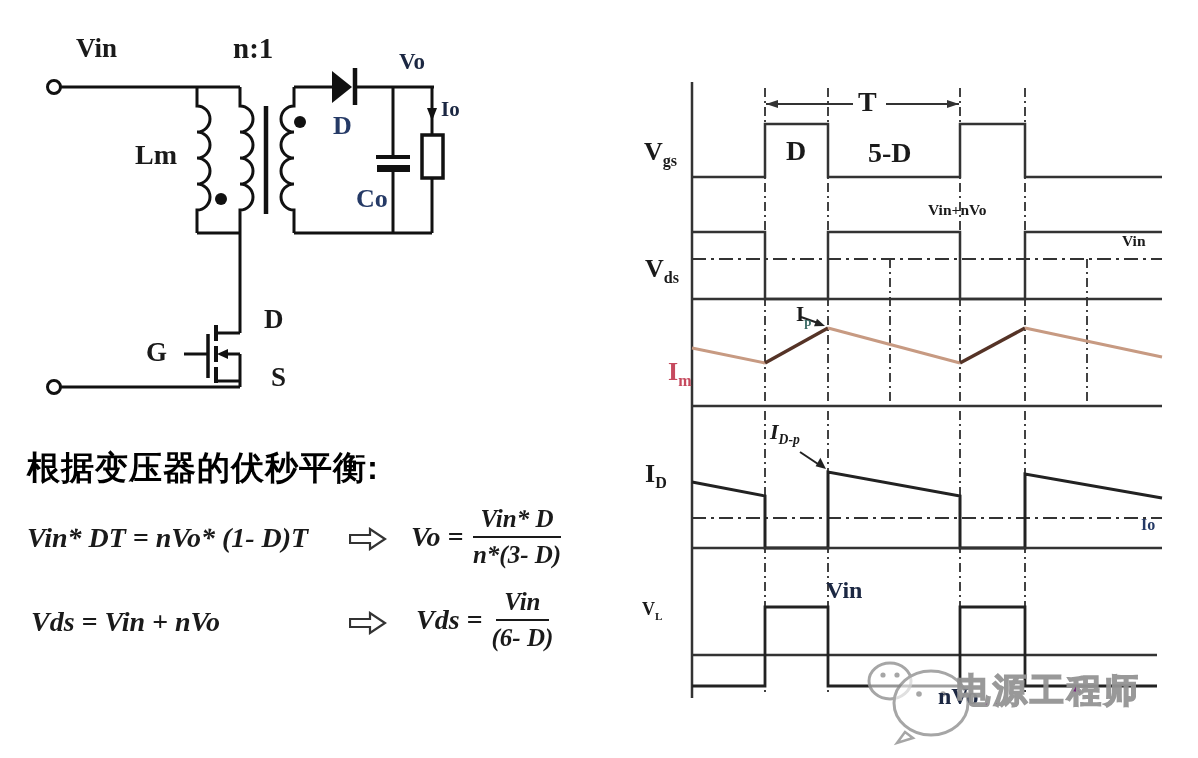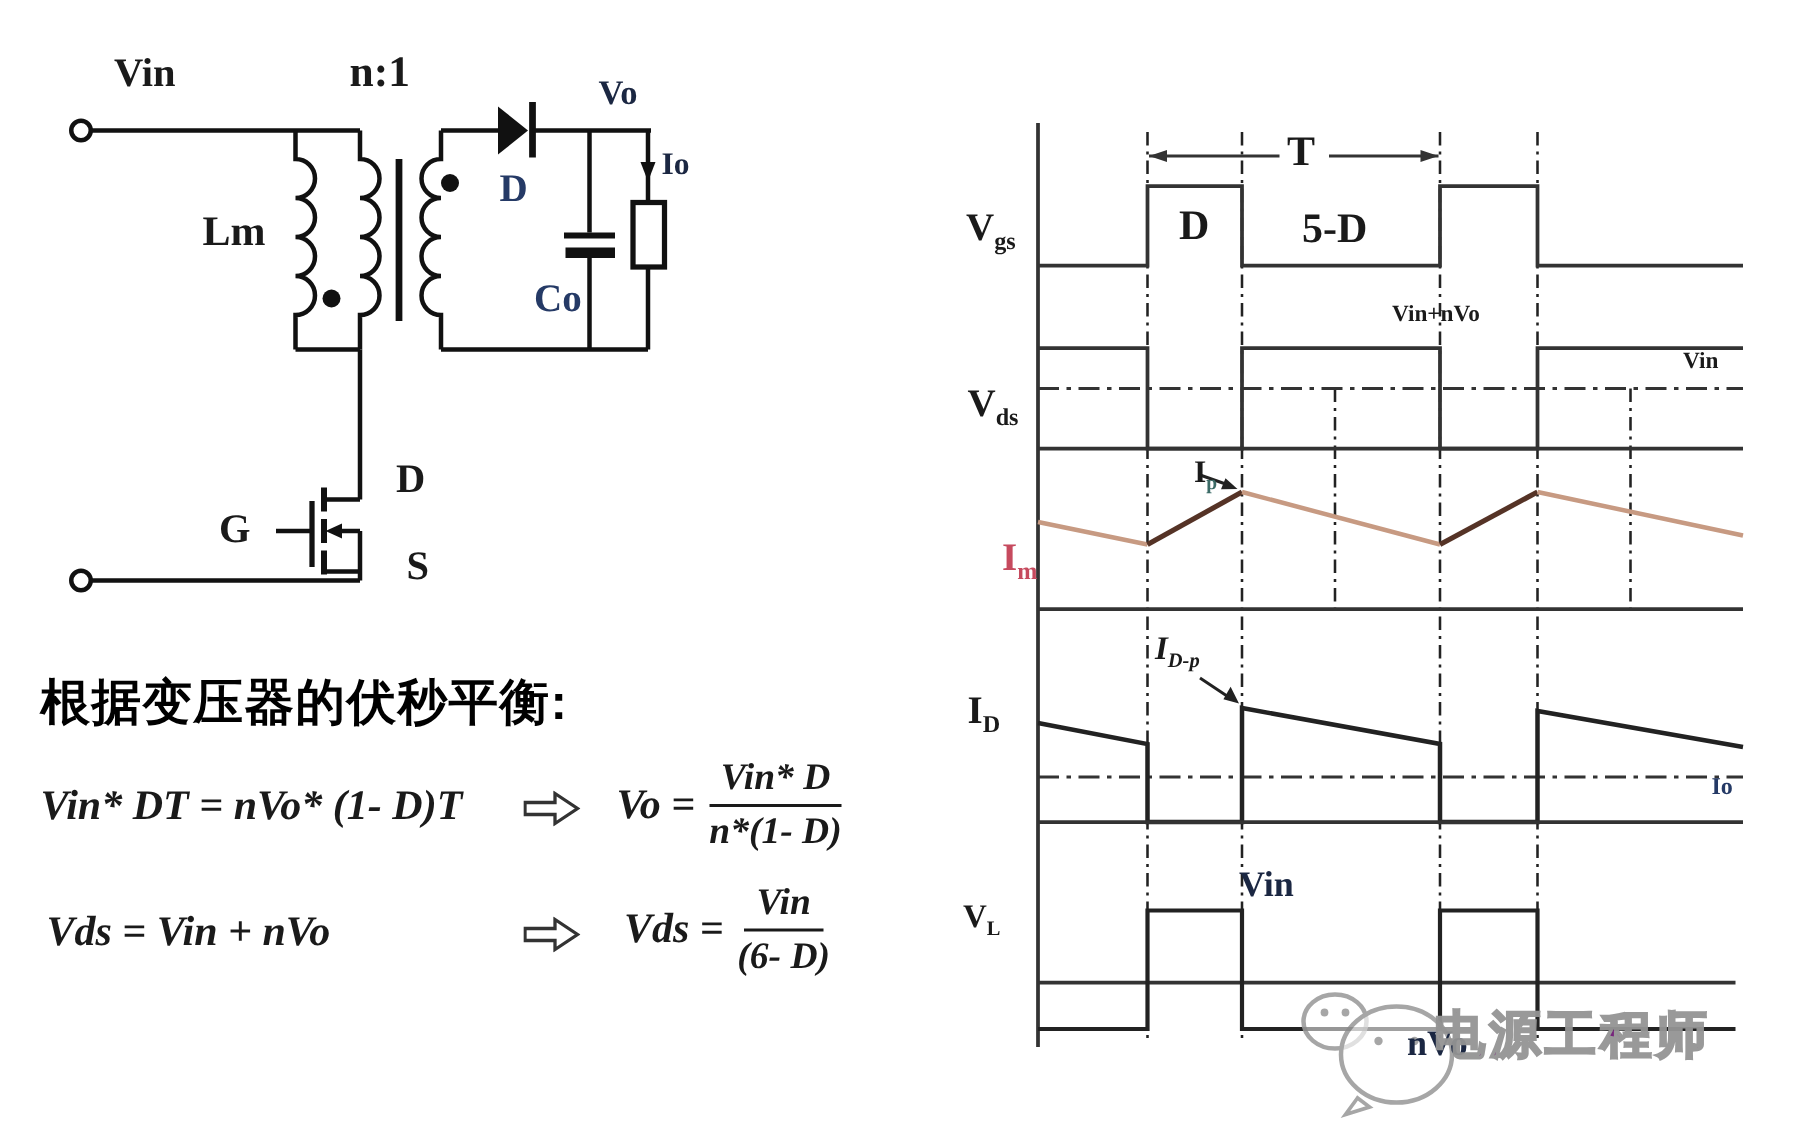--- a/index.html
+++ b/index.html
@@ -165,21 +165,21 @@
   <div class="lbl eqtitle" style="left:27px;top:451px;">根据变压器的伏秒平衡:</div>
 
   <div class="lbl eqline" style="left:27px;top:524px;text-align:center;">Vin* DT = nVo* (1- D)T</div>
   <svg style="left:349px;top:527px;" width="38" height="24">
     <polygon points="1,8 21,8 21,2 36,12 21,22 21,16 1,16" fill="#fff" stroke="#333" stroke-width="2.2"></polygon>
   </svg>
   <div class="eqres" style="left:411px;top:505px;">
     <span class="lhs">Vo =</span>
     <span class="frac">
       <span class="num">Vin* D</span>
-      <span class="den">n*(1- D)</span>
+      <span class="den">n*(3- D)</span>
     </span>
   </div>
 
   <div class="lbl eqline" style="left:31px;top:608px;">Vds = Vin + nVo</div>
   <svg style="left:349px;top:611px;" width="38" height="24">
     <polygon points="1,8 21,8 21,2 36,12 21,22 21,16 1,16" fill="#fff" stroke="#333" stroke-width="2.2"></polygon>
   </svg>
   <div class="eqres" style="left:416px;top:588px;">
     <span class="lhs">Vds =</span>
     <span class="frac">
@@ -197,19 +197,19 @@
   <div class="lbl serifb" style="left:1122px;top:233px;font-size:15.5px;">Vin</div>
   <div class="lbl serifb" style="left:645px;top:256px;font-size:26px;"><span>V</span><sub>ds</sub></div>
 
   <div class="lbl serifb" style="left:784px;top:304px;font-size:21px;margin-left:12px;"><span>I</span><sub style="color:#3b6b66;">p</sub></div>
   <div class="lbl serifb imred" style="left:668px;top:359px;font-size:26px;"><span>I</span><sub>m</sub></div>
 
   <div class="lbl serifb ital" style="left:770px;top:421px;font-size:22px;"><span>I</span><sub>D-p</sub></div>
   <div class="lbl serifb" style="left:645px;top:461px;font-size:26px;"><span>I</span><sub>D</sub></div>
   <div class="lbl serifb navy" style="left:1141px;top:517px;font-size:16px;">Io</div>
 
-  <div class="lbl serifb" style="left:642px;top:600px;font-size:22px;"><span>V</span><sub>L</sub></div>
+  <div class="lbl serifb" style="left:642px;top:600px;font-size:18px;"><span>V</span><sub>L</sub></div>
   <div class="lbl serifb dark" style="left:826px;top:578px;font-size:24px;">Vin</div>
   <div class="lbl serifb dark" style="left:938px;top:684px;font-size:24px;">nVo</div>
 
   <div class="lbl wm-text" style="left:956px;top:673px;">电源工程师</div>
 
 </div>
 
 </body></html>

